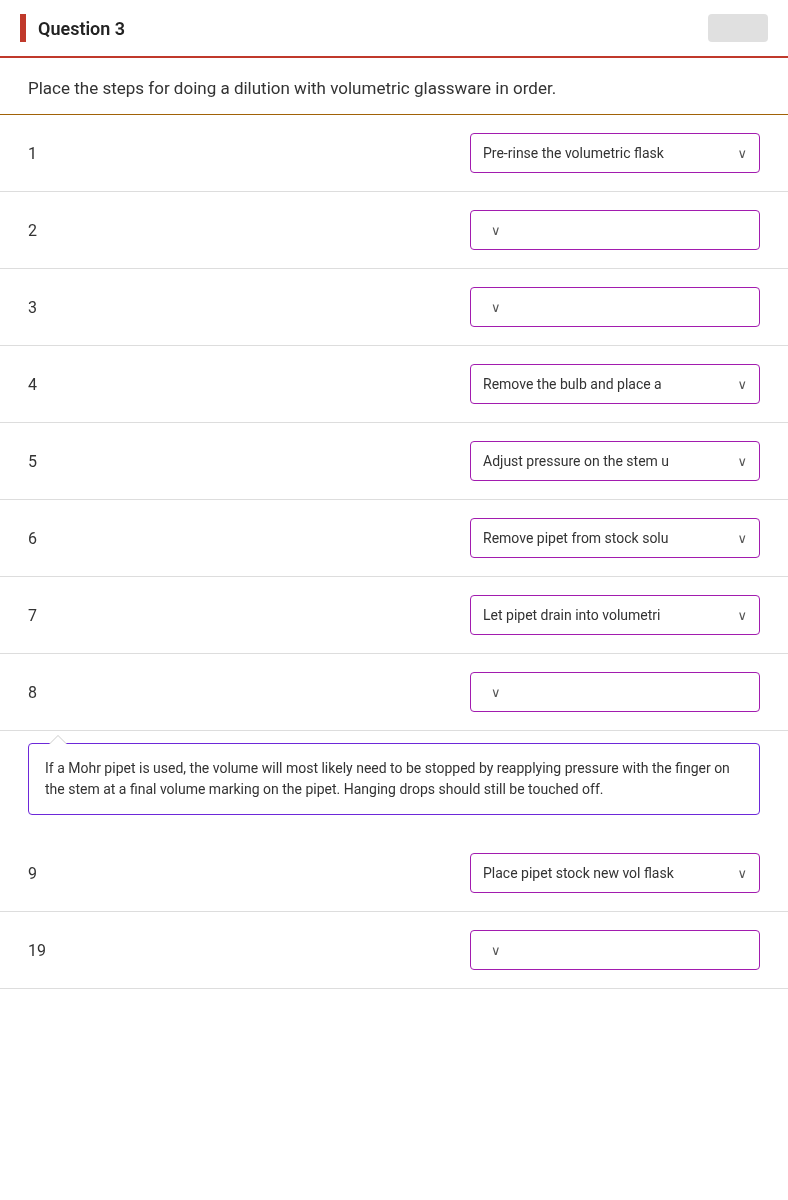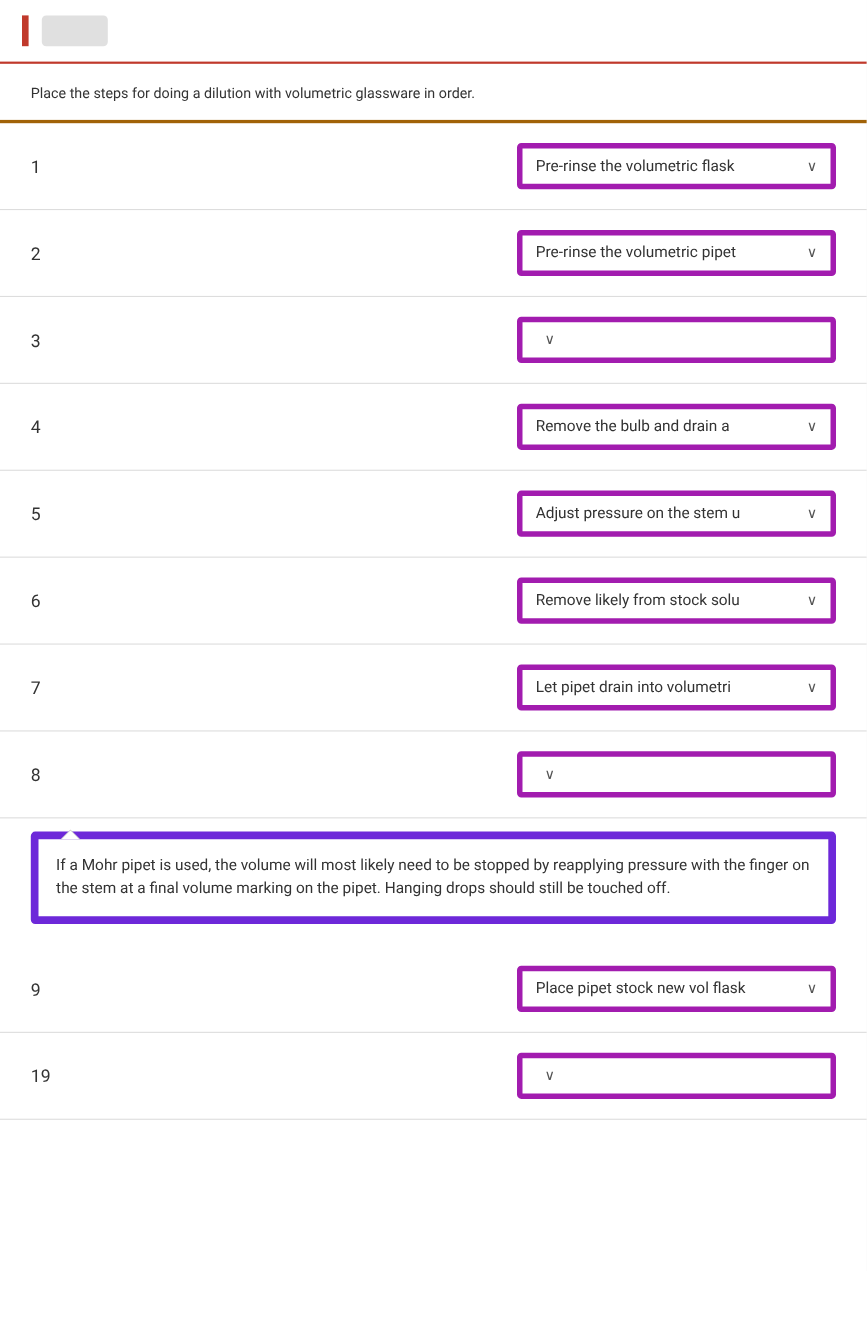--- a/index.html
+++ b/index.html
@@ -47,23 +47,23 @@
 
     .header-badge {
       width: 60px;
       height: 28px;
       background: #e0e0e0;
       border-radius: 4px;
     }
 
     .question-instruction {
       padding: 20px 28px 16px 28px;
-      font-size: 13px;
-      color: #333;
-      border-bottom: 3px solid #a16207;
+      font-size: 17px;
+      color: #333;
+      border-bottom: 1px solid #a16207;
     }
 
     .steps-container {
       width: 100%;
     }
 
     .step-row {
       display: flex;
       align-items: center;
       padding: 18px 28px;
@@ -78,21 +78,21 @@
       flex-shrink: 0;
     }
 
     .step-spacer {
       flex: 1;
     }
 
     .step-dropdown {
       display: flex;
       align-items: center;
-      border: 5px solid #a21caf;
+      border: 1px solid #a21caf;
       border-radius: 4px;
       background: #fff;
       padding: 8px 12px;
       width: 290px;
       cursor: pointer;
       font-size: 14px;
       color: #333;
       justify-content: space-between;
       min-height: 40px;
     }
@@ -106,21 +106,21 @@
 
     .dropdown-chevron {
       margin-left: 8px;
       color: #555;
       font-size: 13px;
       flex-shrink: 0;
     }
 
     .note-box {
       margin: 12px 28px 20px 28px;
-      border: 7px solid #6d28d9;
+      border: 1px solid #6d28d9;
       border-radius: 4px;
       padding: 14px 16px;
       font-size: 14px;
       color: #333;
       line-height: 1.5;
       background: #fff;
       position: relative;
     }
 
     .note-box::before {
@@ -147,70 +147,70 @@
       border-bottom: 8px solid #fff;
     }
   </style>
 </head>
 <body>
 
 <div class="page-container">
 
   <div class="question-header">
     <div class="question-marker"></div>
+    <span class="question-title">Question 3</span>
     <div class="header-badge"></div>
   </div>
 
   <div class="question-instruction">Place the steps for doing a dilution with volumetric glassware in order.</div>
 
   <div class="steps-container" id="steps-main">
       <div class="step-row">
         <div class="step-number">1</div>
         <div class="step-spacer"></div>
         <div class="step-dropdown">
           <span class="step-dropdown-text">Pre-rinse the volumetric flask</span>
           <span class="dropdown-chevron">∨</span>
         </div>
       </div>
       <div class="step-row">
         <div class="step-number">2</div>
         <div class="step-spacer"></div>
         <div class="step-dropdown">
-          <span class="step-dropdown-text">Pre-rinse the volumetric pipet</span>
           <span class="dropdown-chevron">∨</span>
         </div>
       </div>
       <div class="step-row">
         <div class="step-number">3</div>
         <div class="step-spacer"></div>
         <div class="step-dropdown">
           <span class="dropdown-chevron">∨</span>
         </div>
       </div>
       <div class="step-row">
         <div class="step-number">4</div>
         <div class="step-spacer"></div>
         <div class="step-dropdown">
-          <span class="step-dropdown-text">Remove the bulb and drain a</span>
+          <span class="step-dropdown-text">Remove the bulb and place a</span>
           <span class="dropdown-chevron">∨</span>
         </div>
       </div>
       <div class="step-row">
         <div class="step-number">5</div>
         <div class="step-spacer"></div>
         <div class="step-dropdown">
           <span class="step-dropdown-text">Adjust pressure on the stem u</span>
           <span class="dropdown-chevron">∨</span>
         </div>
       </div>
       <div class="step-row">
         <div class="step-number">6</div>
         <div class="step-spacer"></div>
         <div class="step-dropdown">
-          <span class="step-dropdown-text">Remove likely from stock solu</span>
+          <span class="step-dropdown-text">Remove pipet from stock solu</span>
           <span class="dropdown-chevron">∨</span>
         </div>
       </div>
       <div class="step-row">
         <div class="step-number">7</div>
         <div class="step-spacer"></div>
         <div class="step-dropdown">
           <span class="step-dropdown-text">Let pipet drain into volumetri</span>
           <span class="dropdown-chevron">∨</span>
         </div>

